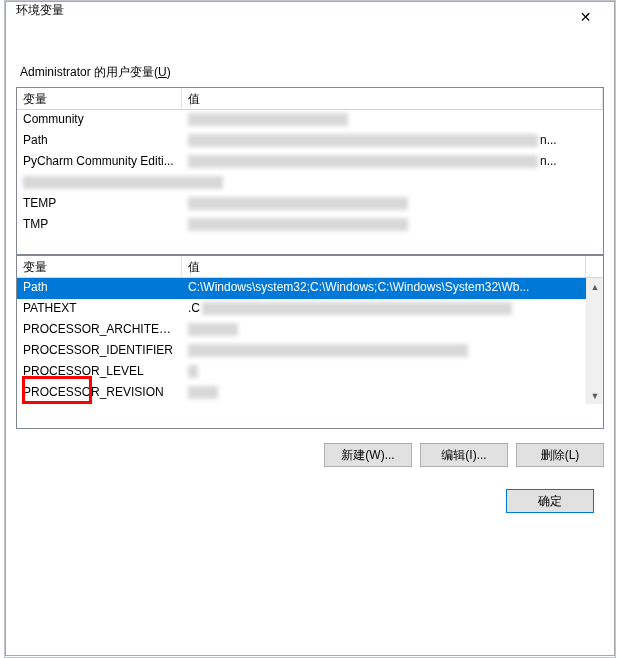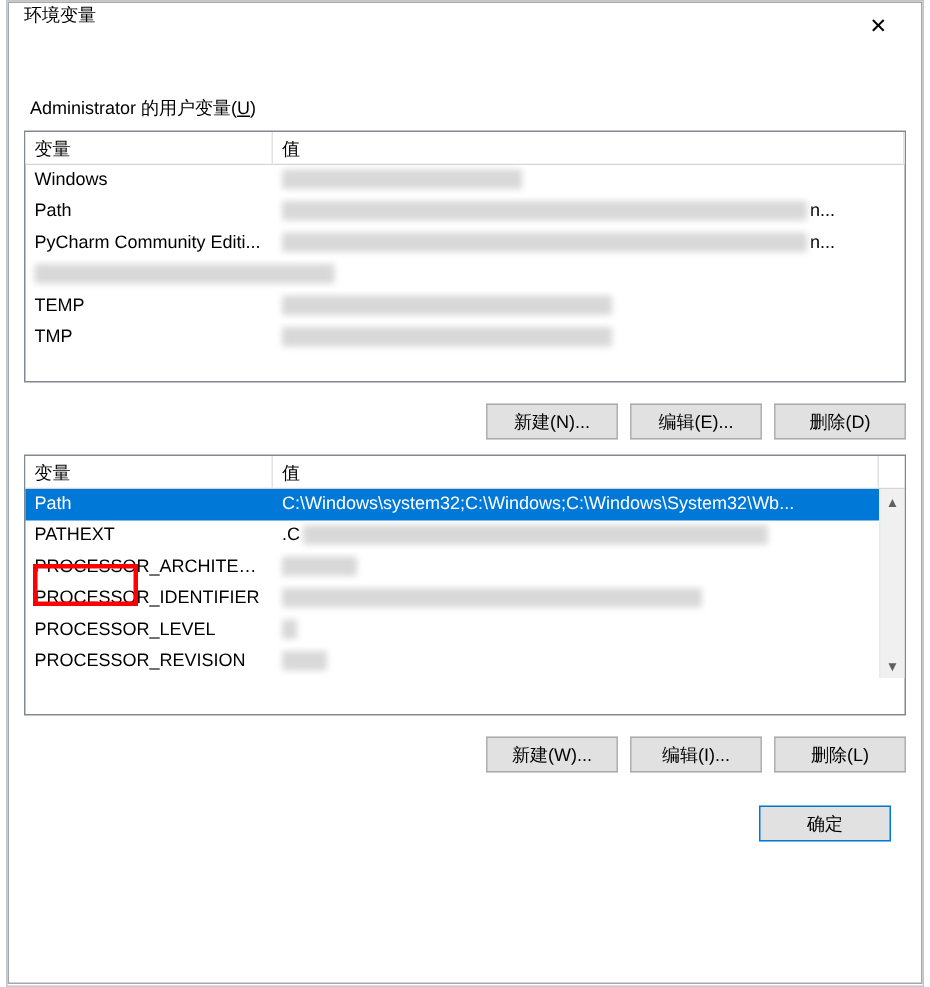--- a/index.html
+++ b/index.html
@@ -51,21 +51,21 @@
     <div class="sect-label">
       <span>Administrator 的用户变量(</span><span class="key">U</span><span>)</span>
     </div>
     <div class="table" style="height:168px;">
       <div class="thead">
         <div class="th var">变量</div>
         <div class="th val">值</div>
       </div>
       <div class="tbody" id="user-rows">
           <div class="row">
-            <div class="cell var">Windows</div>
+            <div class="cell var">Community</div>
             <div class="cell val"><span class="blur" style="width: 160px;"></span></div>
           </div>
           <div class="row">
             <div class="cell var">Path</div>
             <div class="cell val"><span class="blur" style="width: 350px;"></span><span style="margin-left: 2px;">n...</span></div>
           </div>
           <div class="row">
             <div class="cell var">PyCharm Community Editi...</div>
             <div class="cell val"><span class="blur" style="width: 350px;"></span><span style="margin-left: 2px;">n...</span></div>
           </div>
@@ -74,25 +74,20 @@
           </div>
           <div class="row">
             <div class="cell var">TEMP</div>
             <div class="cell val"><span class="blur" style="width: 220px;"></span></div>
           </div>
           <div class="row">
             <div class="cell var">TMP</div>
             <div class="cell val"><span class="blur" style="width: 220px;"></span></div>
           </div>
         </div>
-    </div>
-    <div class="btnrow">
-      <button class="win">新建(N)...</button>
-      <button class="win">编辑(E)...</button>
-      <button class="win">删除(D)</button>
     </div>
 
     <div class="table" style="height:174px;">
       <div class="thead">
         <div class="th var">变量</div>
         <div class="th val">值</div>
         <div class="th scroll"></div>
       </div>
       <div class="sys-body">
         <div class="sys-rows" id="sys-rows">

